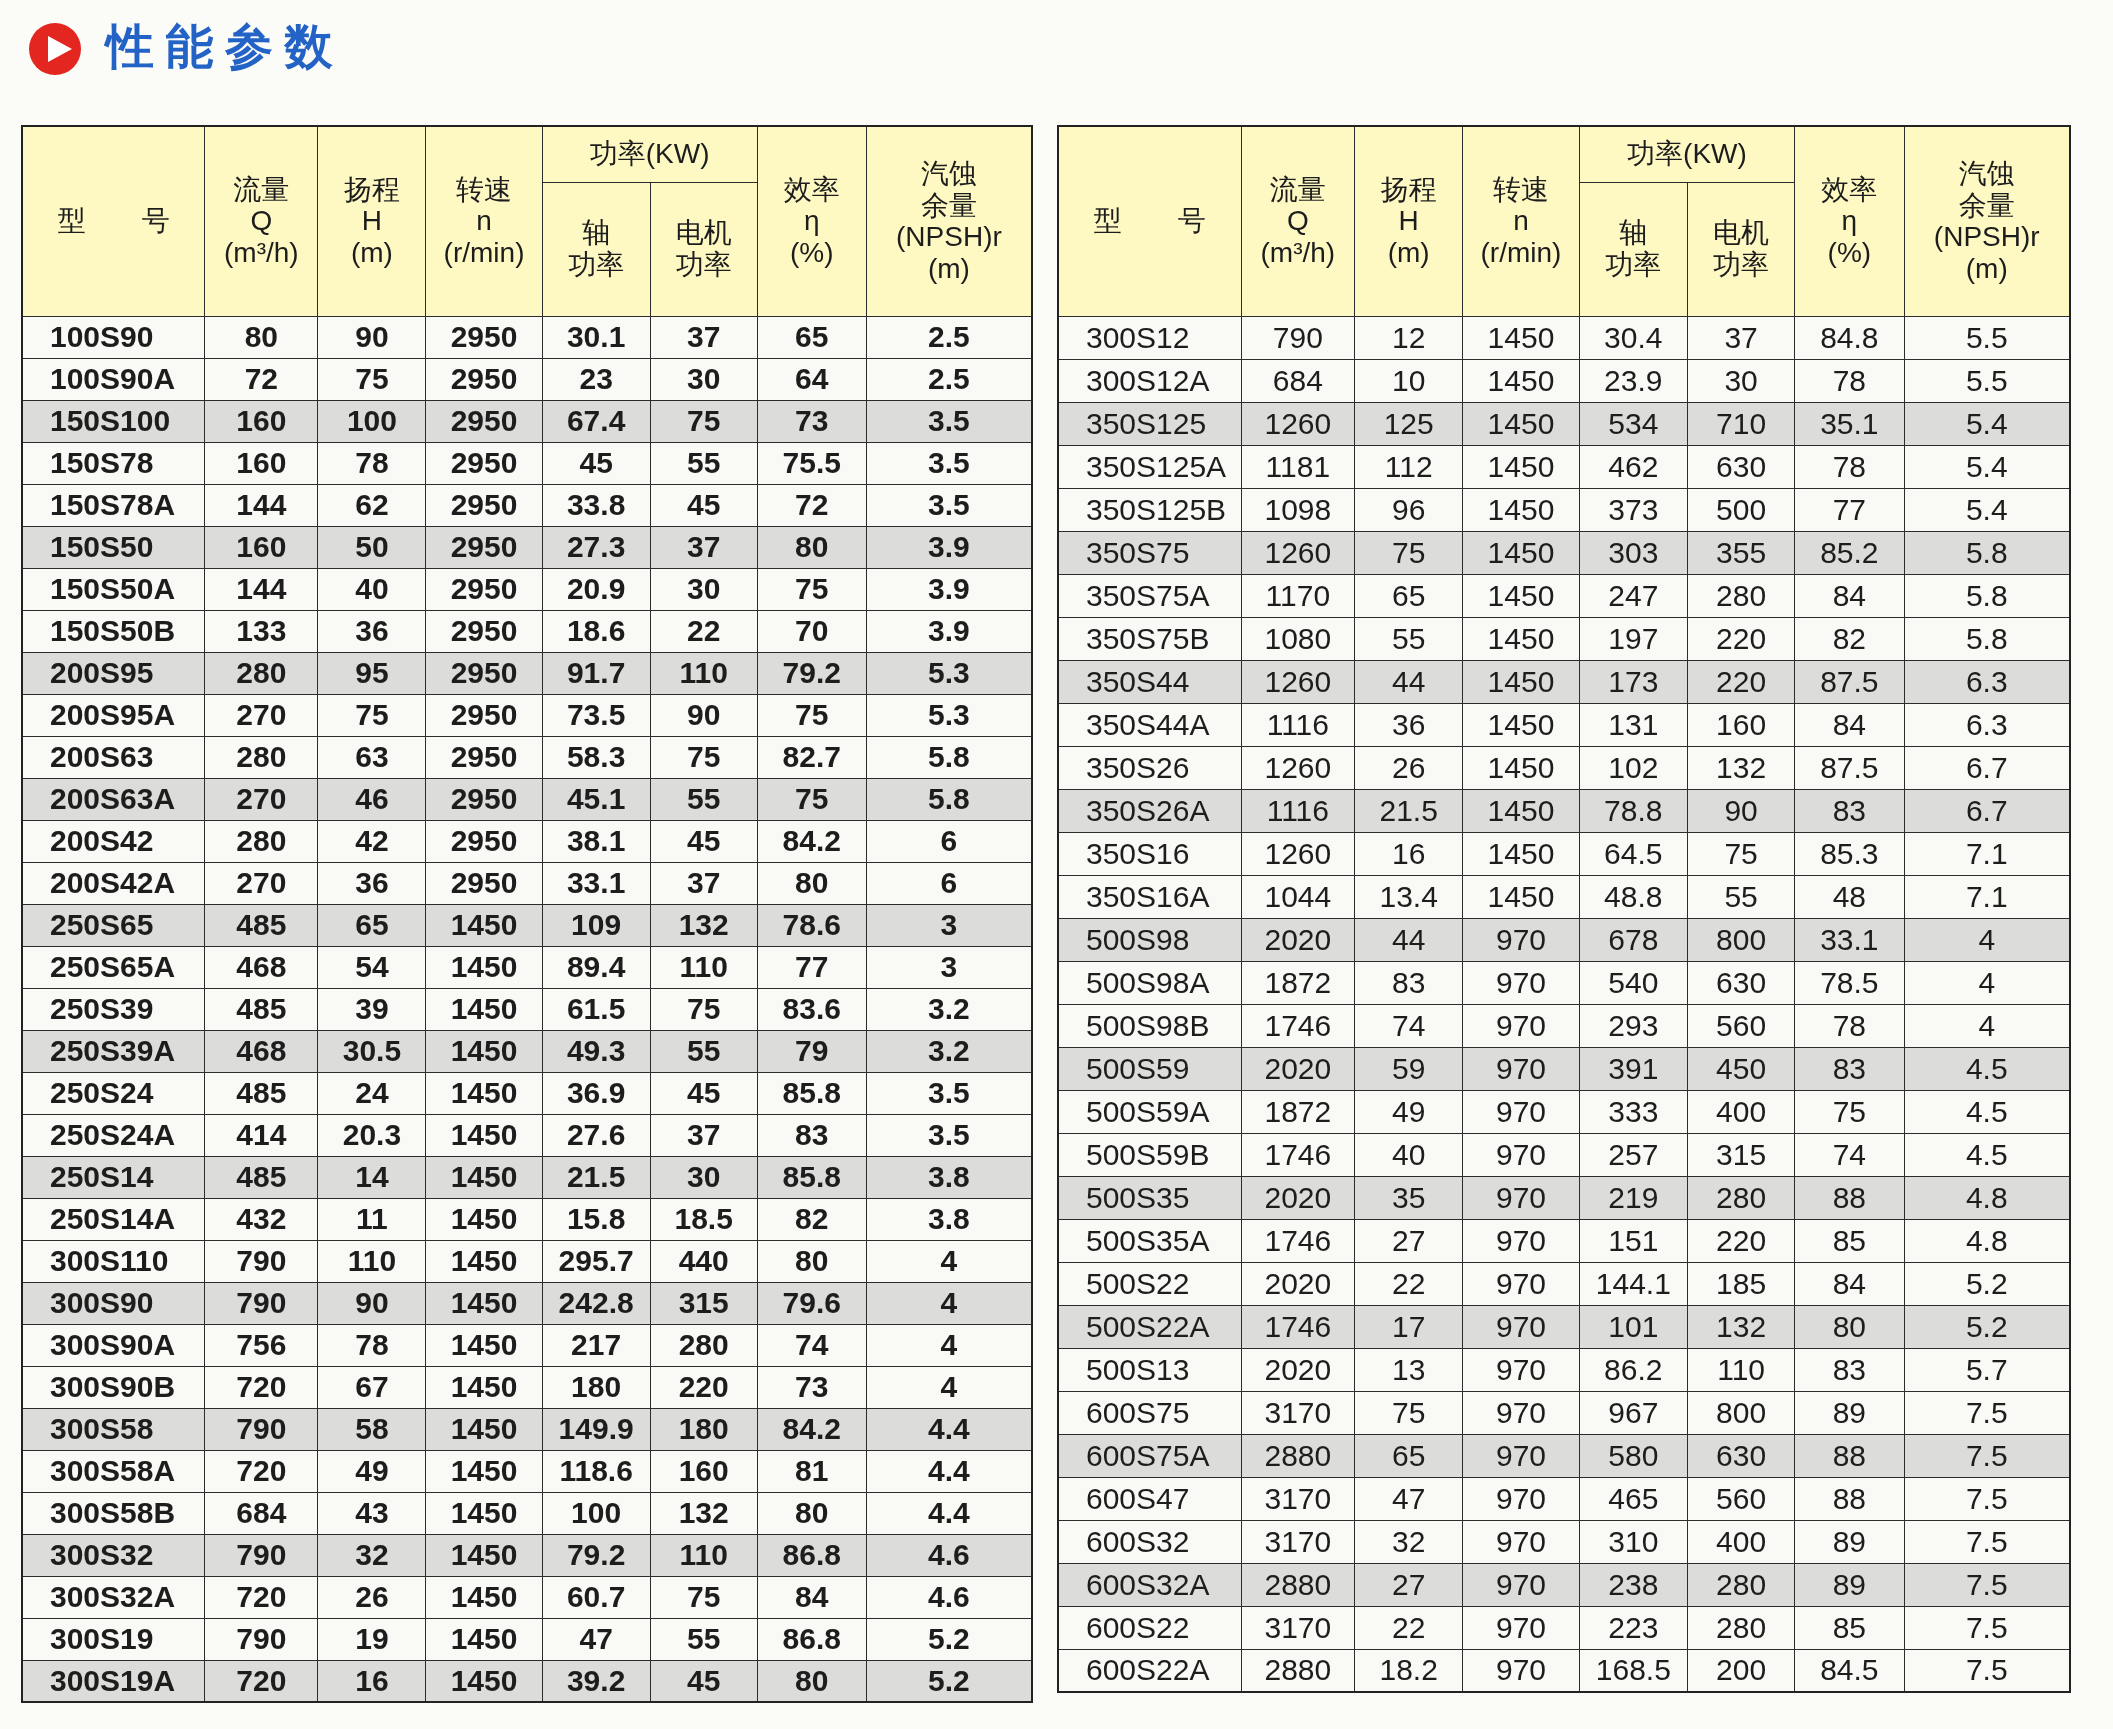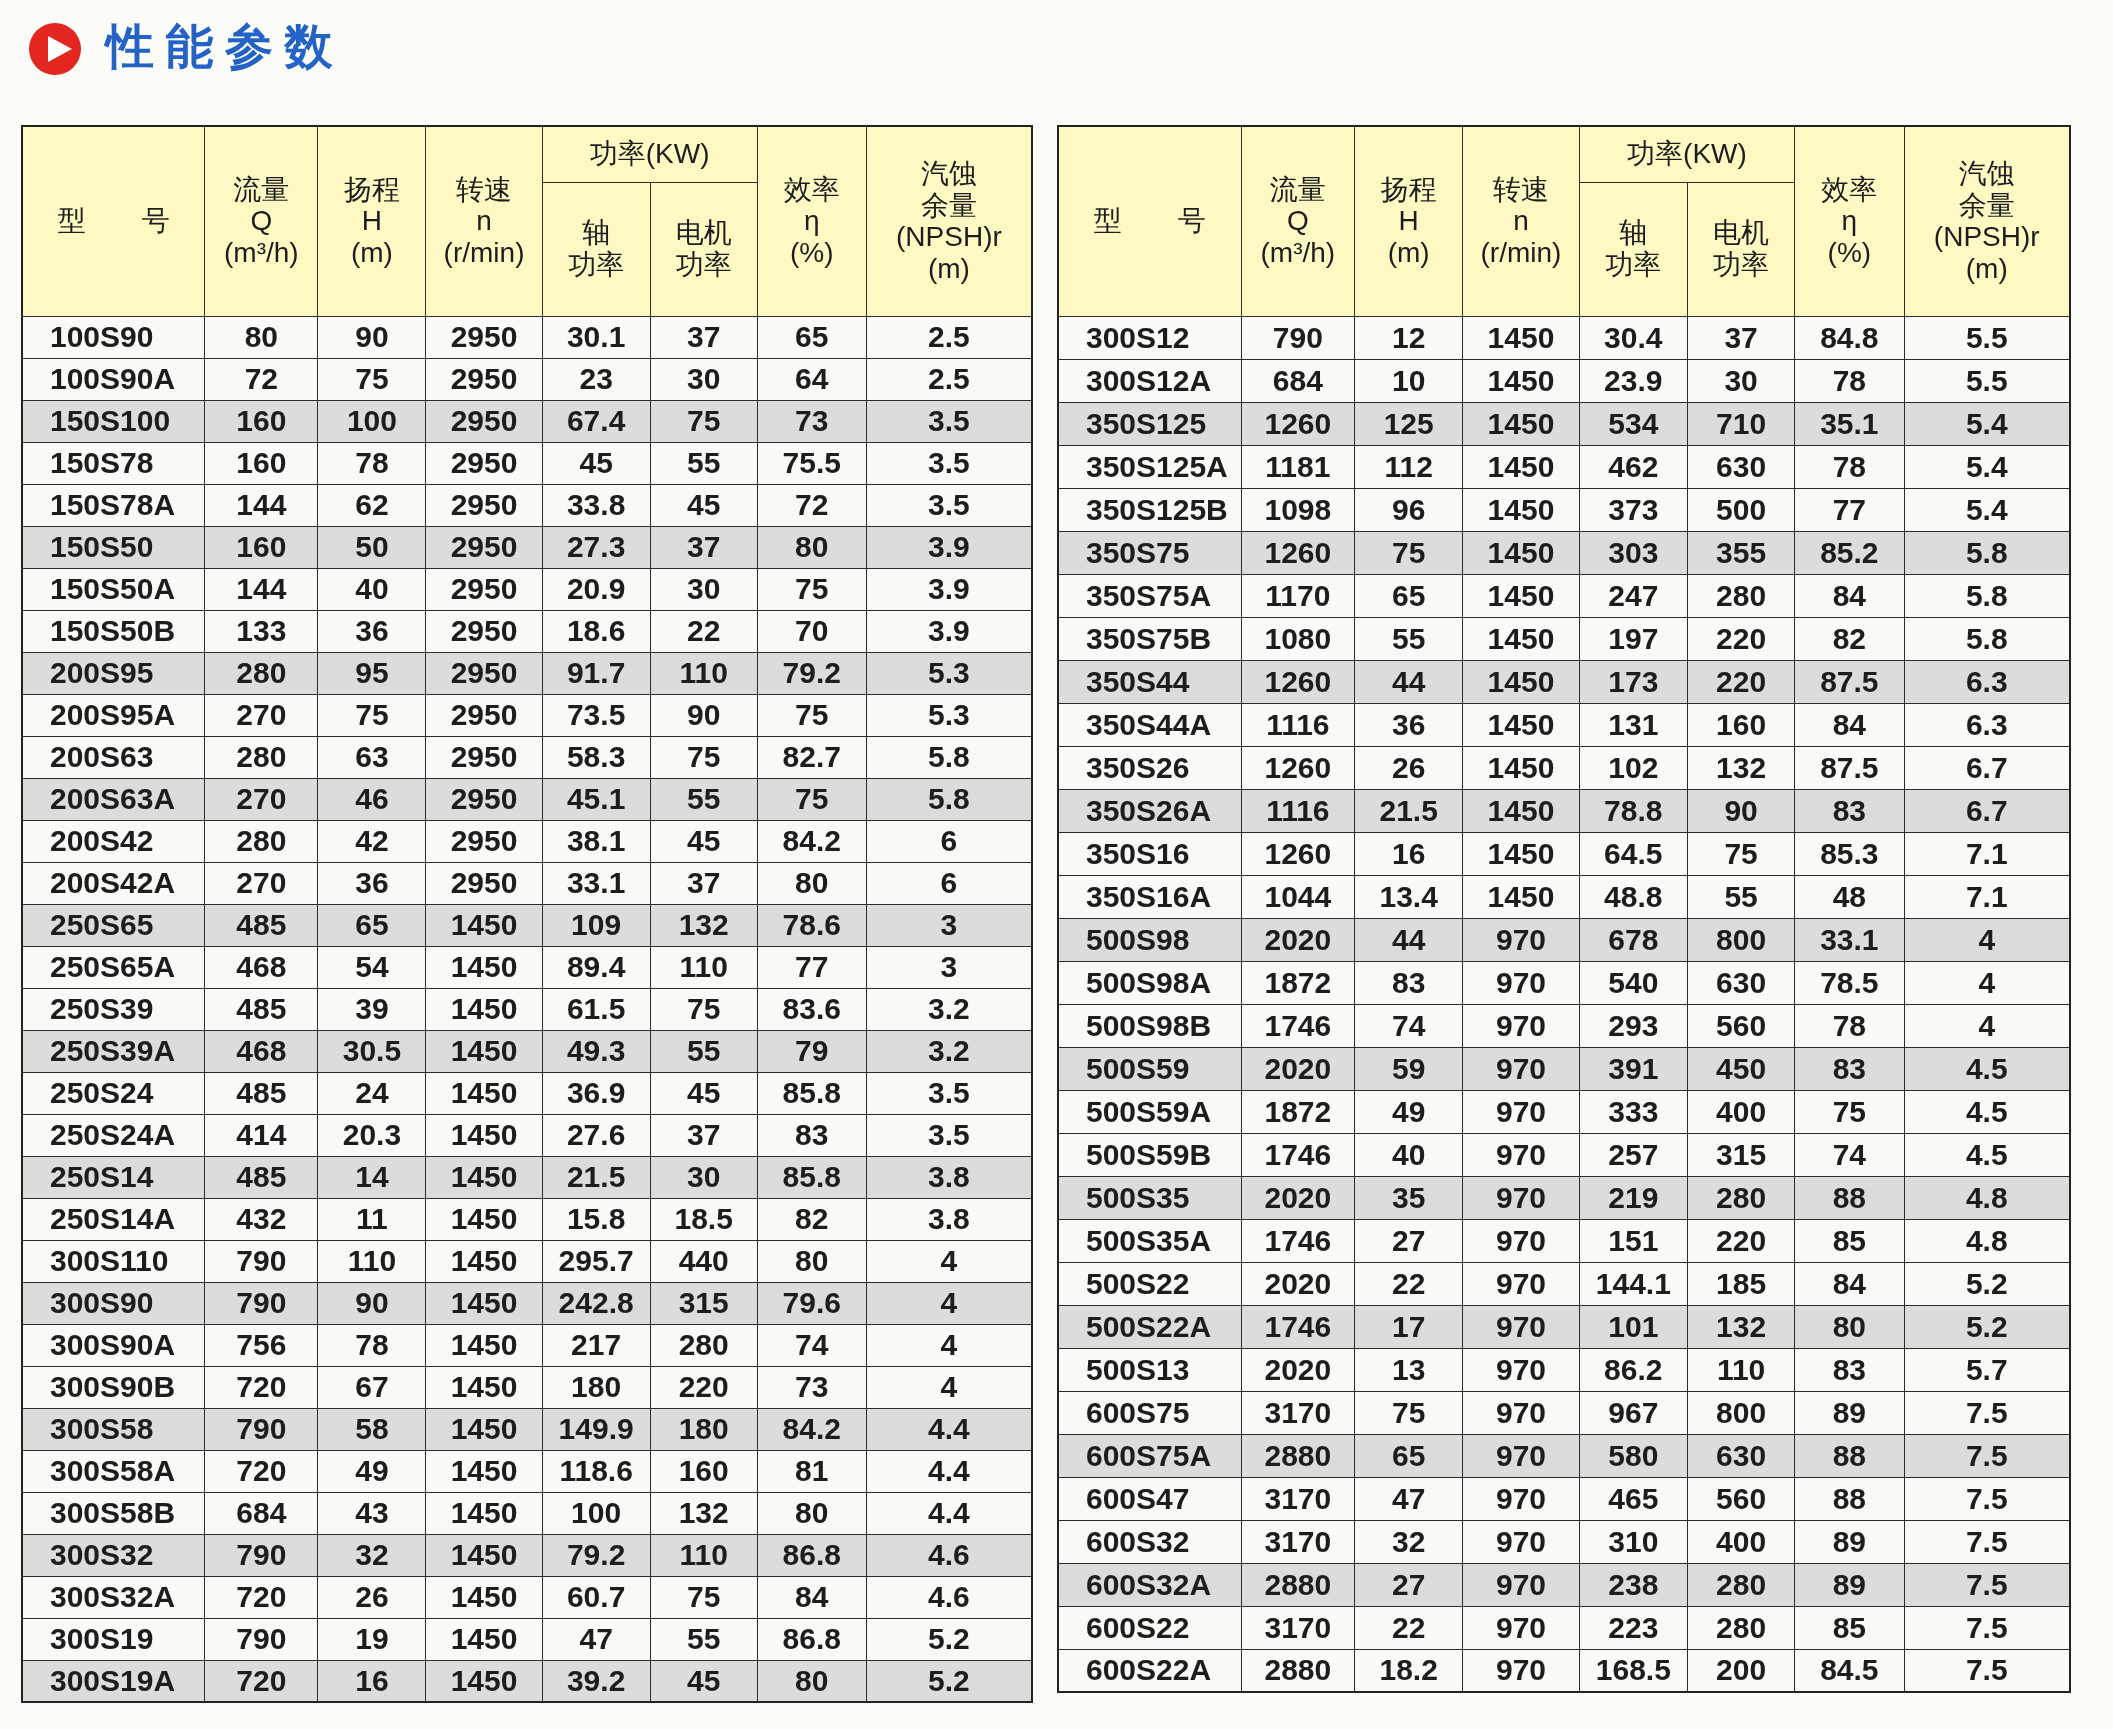--- a/index.html
+++ b/index.html
@@ -43,21 +43,21 @@
   table.perf thead th{
     background:#fef9c3;
     font-weight:normal;
     font-size:28px;line-height:1.13;
     white-space:pre-line;
   }
   table.perf thead tr.group-row{height:56px;}
   table.perf thead tr.sub-row{height:134px;}
   table.perf tbody td{font-size:30px;}
   .panel-left tbody tr{height:42px;font-weight:bold;}
-  .panel-right tbody tr{height:43px;font-weight:bold;}
+  .panel-right tbody tr{height:43px;}
   table.perf tbody td:first-child{text-align:left;padding-left:27px;}
   table.perf tbody tr.shaded td{background:#dcdcda;}
   col.c-model{width:18.1%;}
   col.c-flow{width:11.2%;}
   col.c-head{width:10.7%;}
   col.c-speed{width:11.5%;}
   col.c-shaft{width:10.7%;}
   col.c-motor{width:10.6%;}
   col.c-eff{width:10.8%;}
   col.c-npsh{width:16.4%;}

